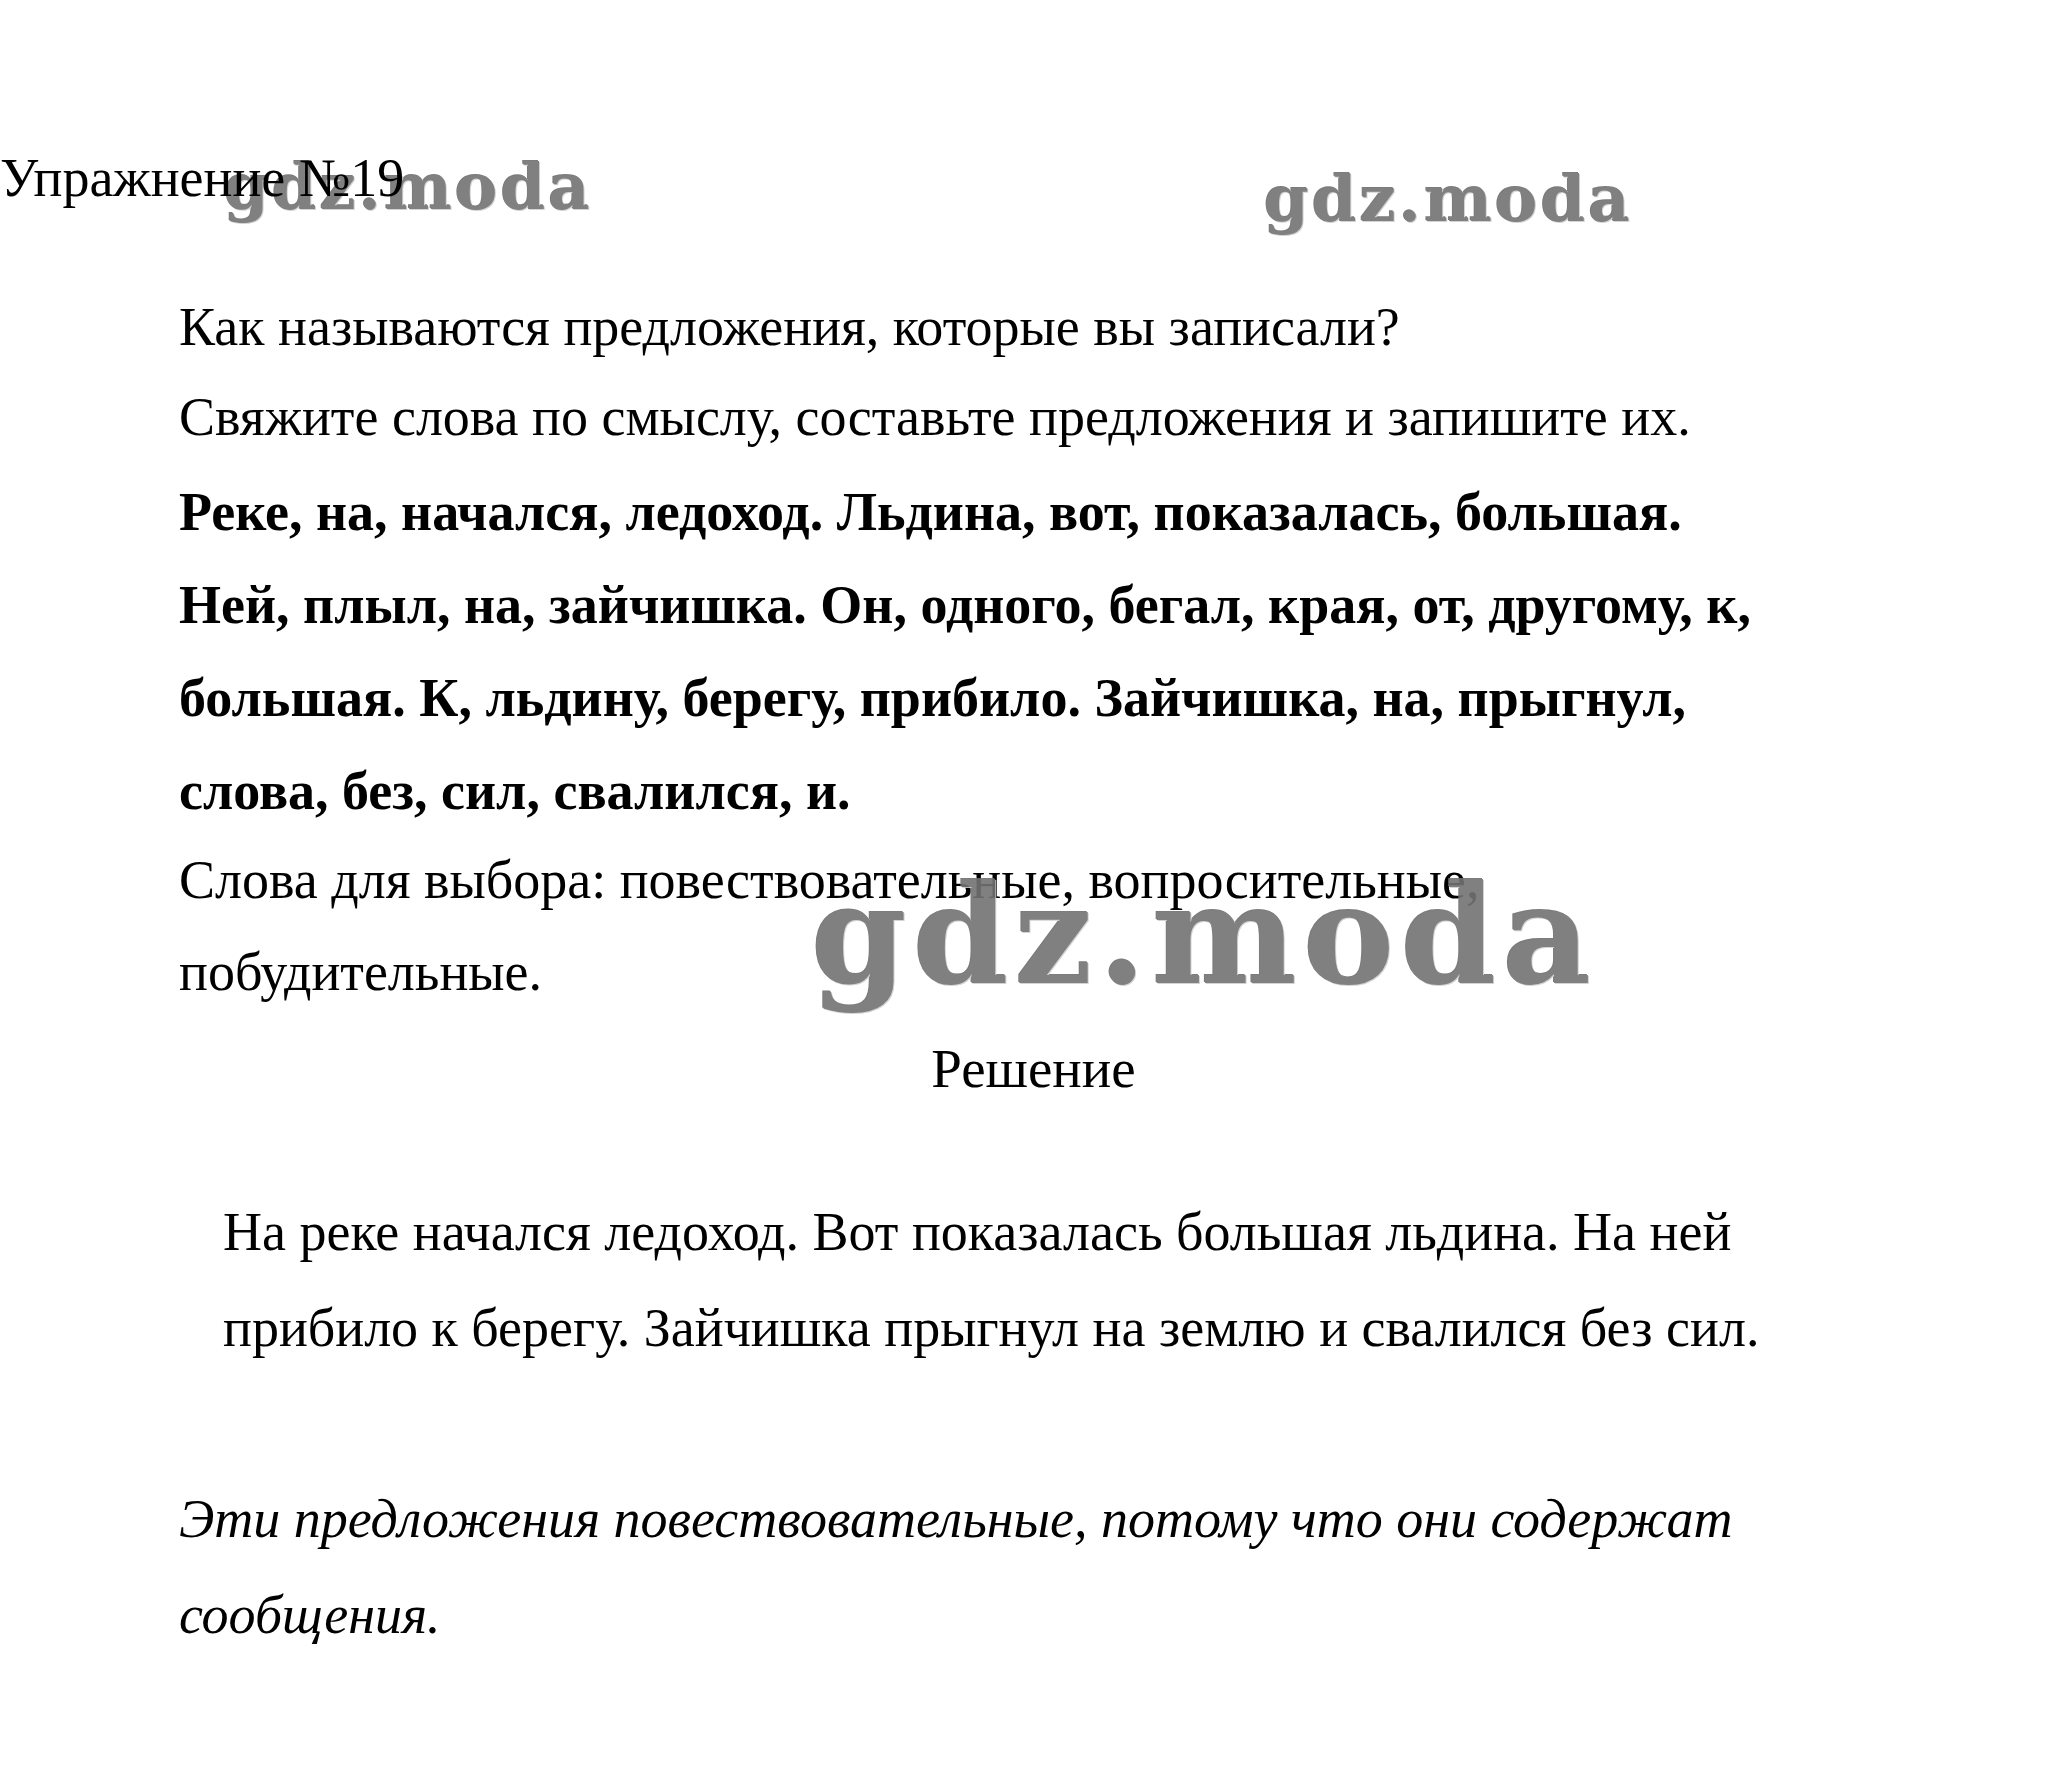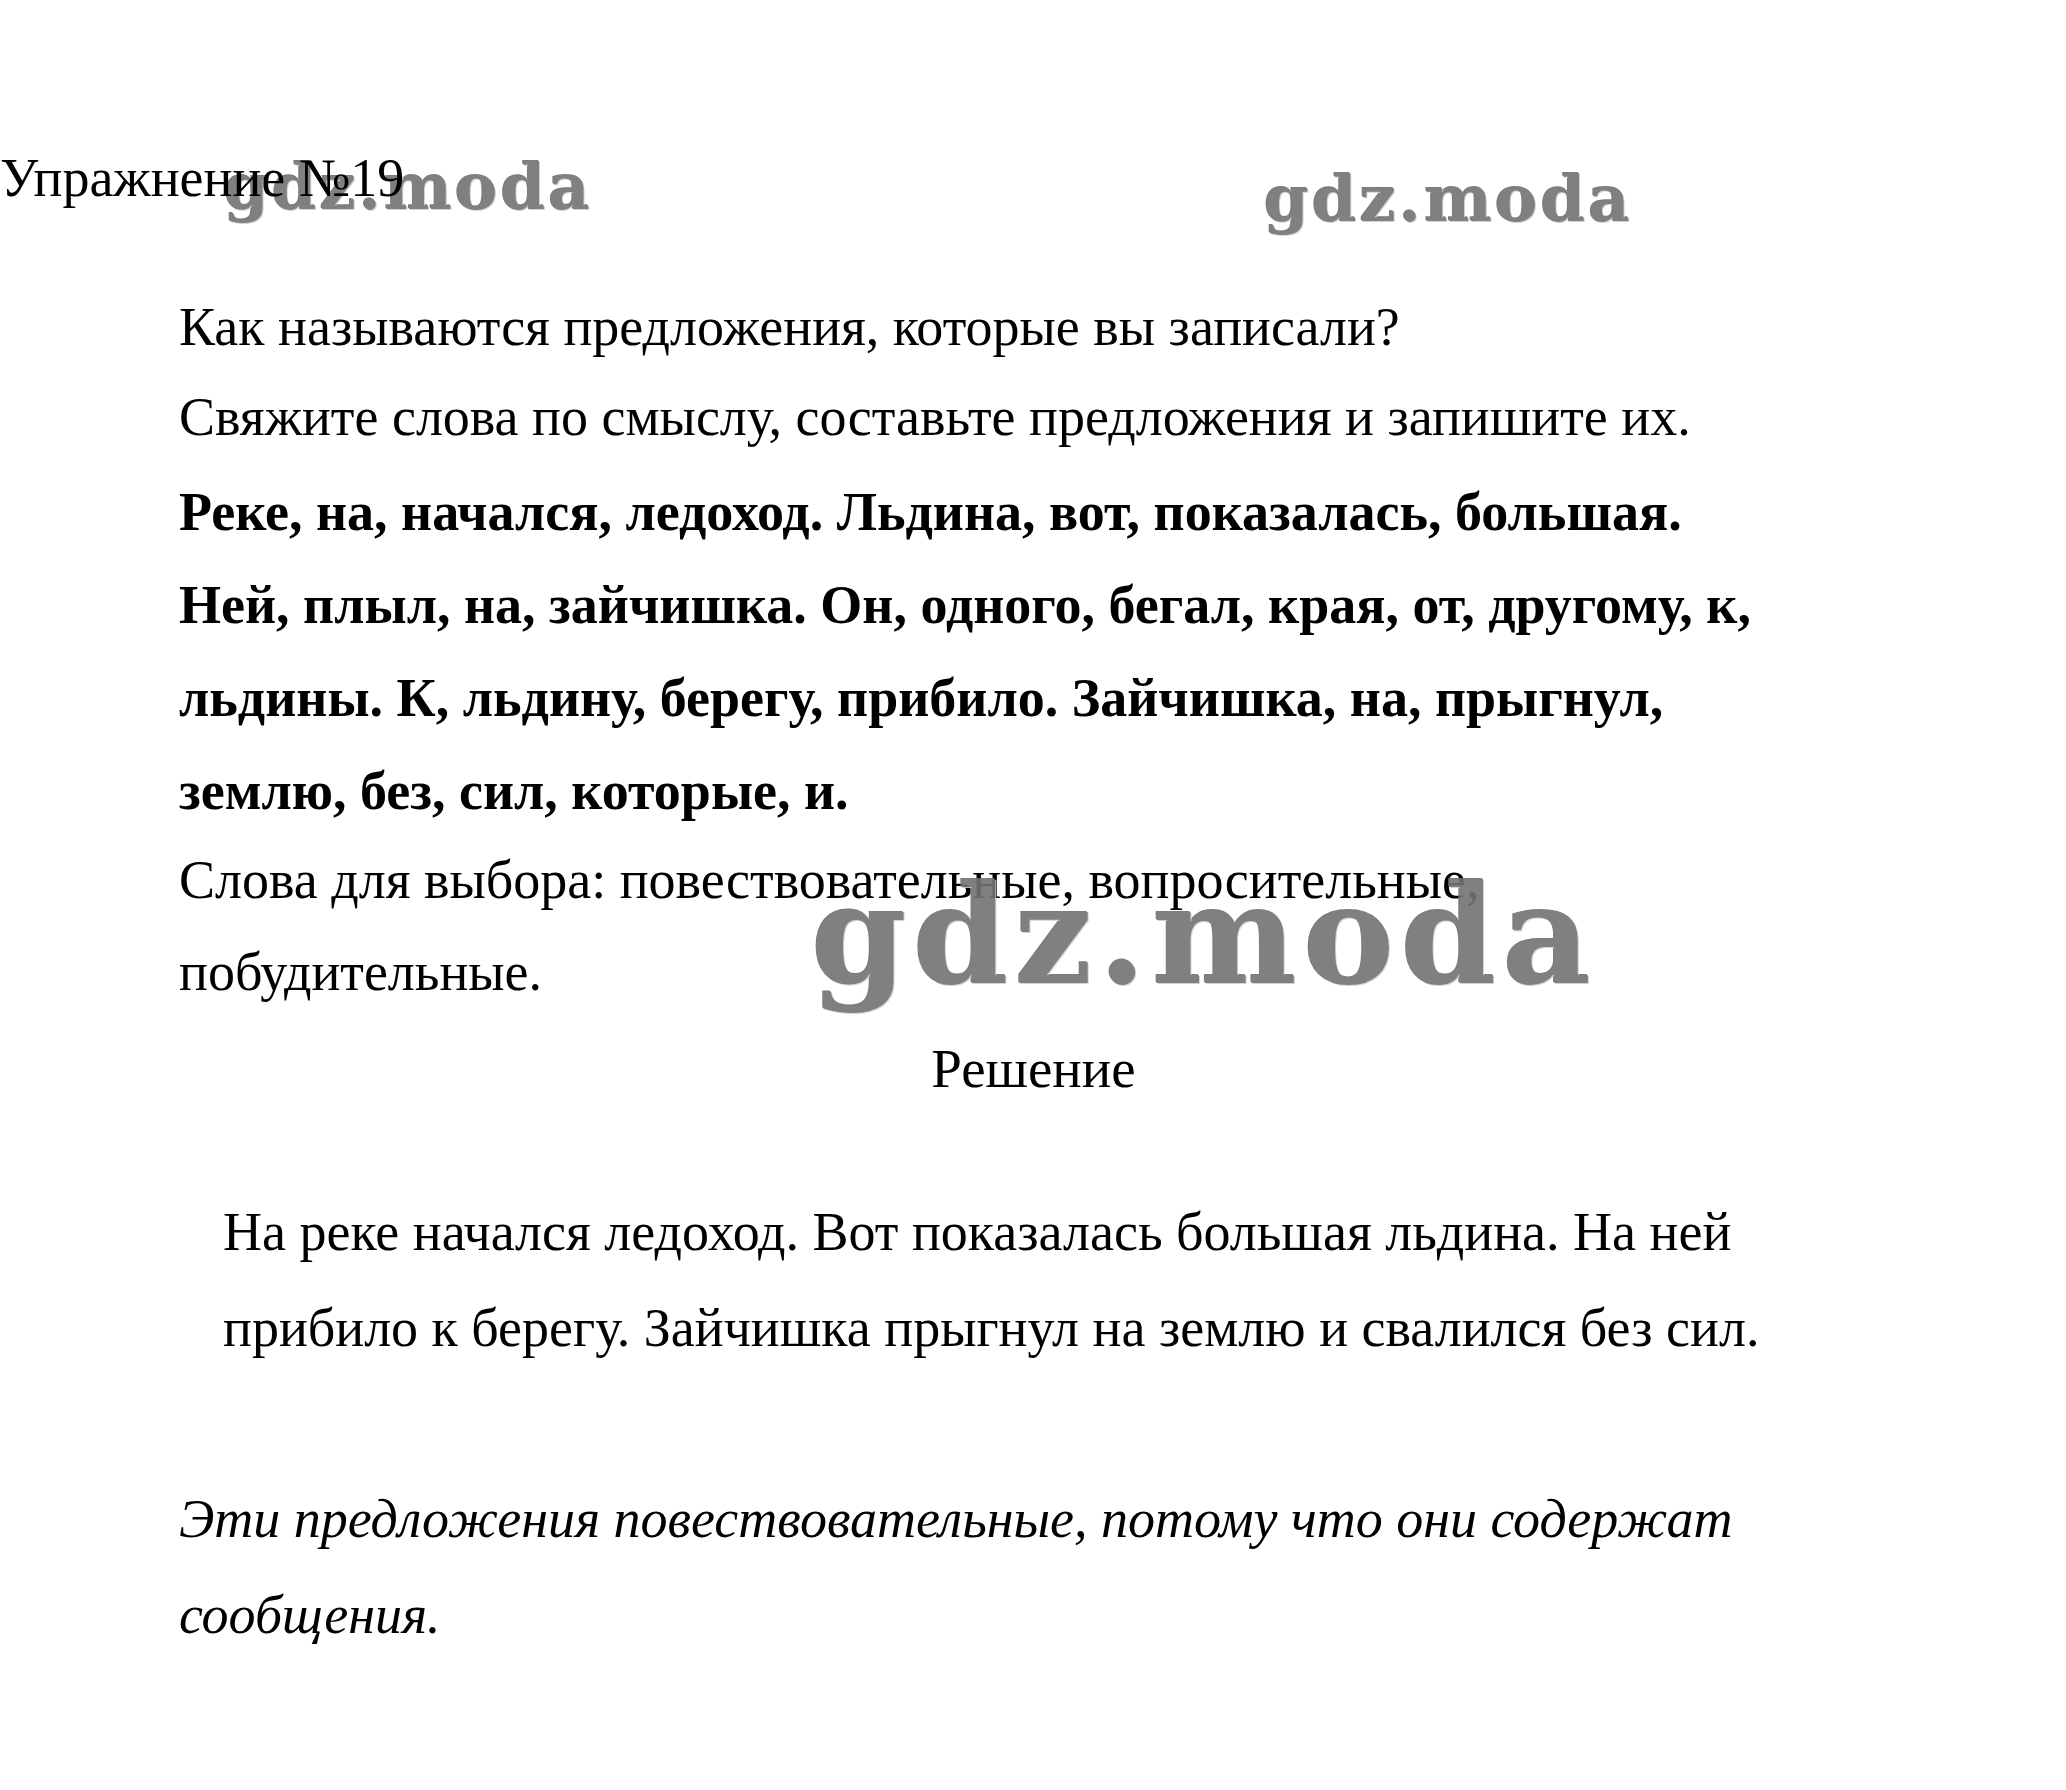--- a/index.html
+++ b/index.html
@@ -86,22 +86,22 @@
   <div class="watermark top-right">gdz.moda</div>
 
   <div class="textblock intro">
     <span class="line">Как называются предложения, которые вы записали?</span>
     <span class="line">Свяжите слова по смыслу, составьте предложения и запишите их.</span>
   </div>
 
   <div class="textblock scrambled">
     <span class="line">Реке, на, начался, ледоход. Льдина, вот, показалась, большая.</span>
     <span class="line">Ней, плыл, на, зайчишка. Он, одного, бегал, края, от, другому, к,</span>
-    <span class="line">льдины. К, льдину, берегу, прибило. Зайчишка, на, прыгнул,</span>
-    <span class="line">землю, без, сил, которые, и.</span>
+    <span class="line">большая. К, льдину, берегу, прибило. Зайчишка, на, прыгнул,</span>
+    <span class="line">слова, без, сил, свалился, и.</span>
   </div>
 
   <div class="textblock word-choice">
     <span class="line">Слова для выбора: повествовательные, вопросительные,</span>
     <span class="line">побудительные.</span>
   </div>
 
   <div class="watermark center">gdz.moda</div>
 
   <div class="solution-heading">Решение</div>

